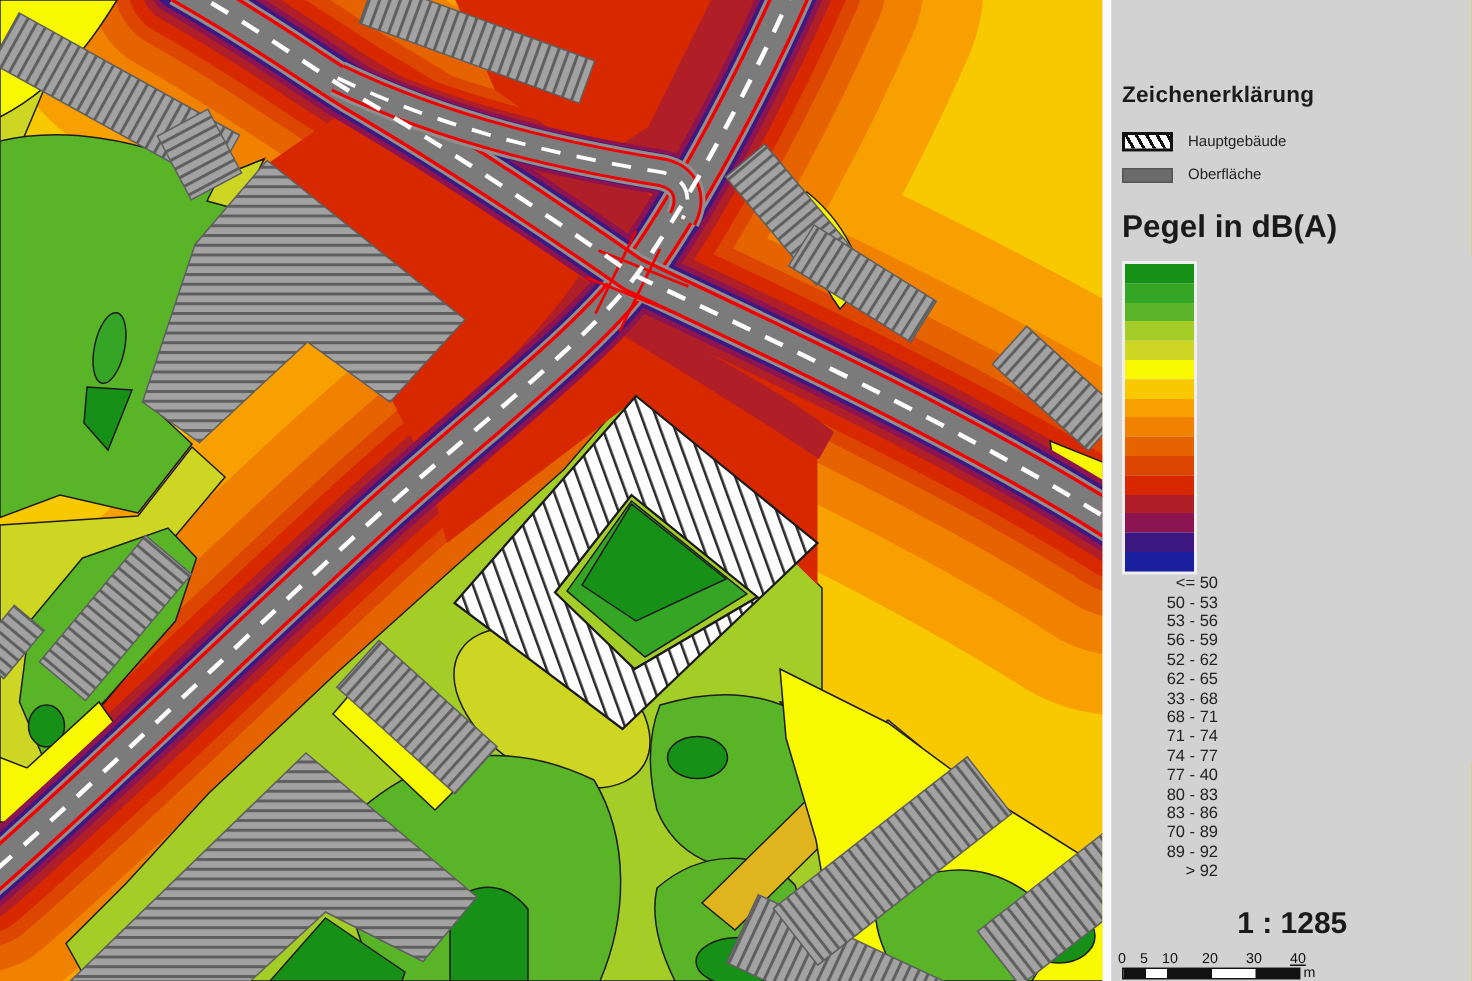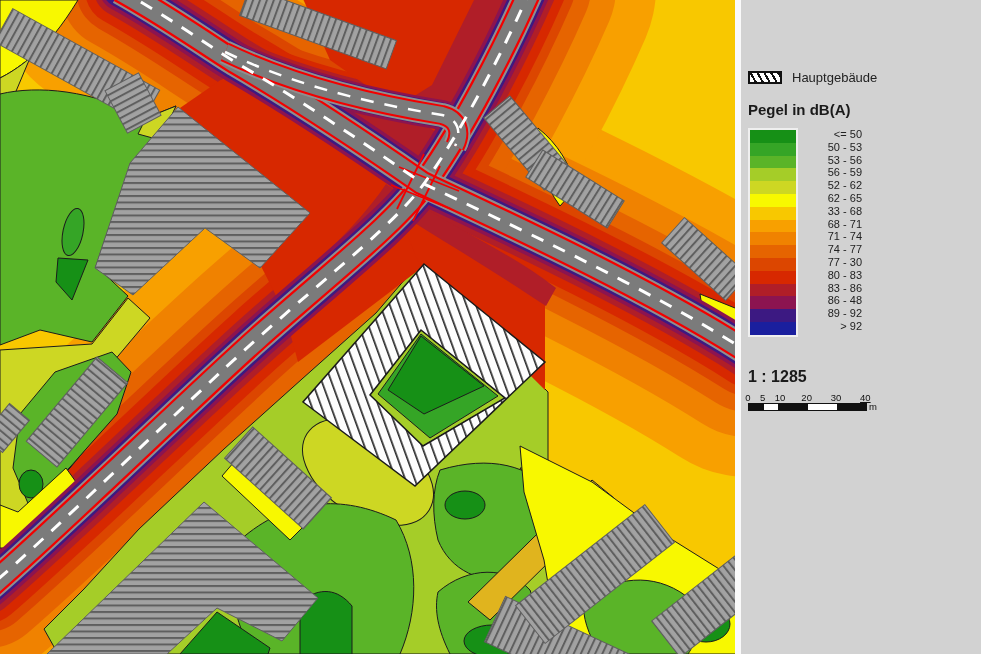--- a/index.html
+++ b/index.html
@@ -19,29 +19,29 @@
   .legend-items{margin-top:16px;}
   .legend-item{display:flex;align-items:center;margin-bottom:9px;height:13px;}
   .legend-icon{width:34px;height:13px;flex:0 0 34px;margin-right:10px;position:relative;box-sizing:border-box;}
   .ic-hatch{background:
       repeating-linear-gradient(60deg,transparent 0 4px,#111 4px 6px),#fff;
       border:2px solid #111;}
   .ic-outline{background:#f4f4f4;border:2px solid #111;}
   .ic-thinred{height:0;border-top:2px solid var(--emission_red,#f20000);}
   .ic-grayfill{background:#6b6b6b;border:1px solid #555;height:10px;}
   .ic-thickred{height:0;border-top:4px solid var(--emission_red,#f20000);}
-  .legend-label{font-size:13px;color:#222;white-space:nowrap;}
-  .levels-title{font-size:15px;font-weight:bold;margin-top:17px;}
-  .levels{display:flex;margin-top:10px;}
+  .legend-label{font-size:10px;color:#222;white-space:nowrap;}
+  .levels-title{font-size:21px;font-weight:bold;margin-top:17px;}
+  .levels{display:flex;margin-top:10px;flex-direction:column;}
   .lv-swatches{width:46px;border:2px solid #efefef;}
   .lv-swatch{width:46px;height:12.8px;}
   .lv-labels{margin-left:6px;}
   .lv-label{height:12.8px;line-height:12.8px;font-size:11px;color:#222;
     width:58px;text-align:right;white-space:pre;}
-  .map-scale{font-size:16px;font-weight:bold;margin-top:31px;}
+  .map-scale{font-size:20px;font-weight:bold;margin-top:17px;text-align:center;}
   .scalebar{position:relative;margin-top:6px;height:22px;width:140px;}
   .sb-ticks{position:relative;height:11px;}
   .sb-tick{position:absolute;top:0;font-size:9.5px;color:#111;transform:translateX(-50%);}
   .sb-bar{position:absolute;left:0;top:11px;width:117px;height:6px;border:1px solid #111;background:#fff;}
   .sb-seg{position:absolute;top:0;height:6px;background:#111;}
   .sb-unit{position:absolute;top:9px;left:121px;font-size:9.5px;color:#111;}
 </style>
 </head>
 <body>
 
@@ -211,24 +211,29 @@
   </g>
 
   <path fill-rule="evenodd" d="M424,264 L545,362 L415,486 L303,402 Z M421,330 L505,398 L423,446 L370,395 Z" fill="url(#hatchW)" stroke="#1b1b1b" stroke-width="1.5"></path>
 </svg>
 </div>
 
 <div class="divider"></div>
 
 <div class="panel">
   <div class="panel-inner">
+    <div class="legend-title">Zeichenerklärung</div>
     <div class="legend-items">
         <div class="legend-item">
           <span class="legend-icon ic-hatch"></span>
           <span class="legend-label">Hauptgebäude</span>
+        </div>
+        <div class="legend-item">
+          <span class="legend-icon ic-grayfill"></span>
+          <span class="legend-label">Oberfläche</span>
         </div>
       </div>
     <div class="levels-title">Pegel in dB(A)</div>
     <div class="levels">
       <div class="lv-swatches">
           <div class="lv-swatch" style="background: rgb(22, 144, 22);"></div>
           <div class="lv-swatch" style="background: rgb(53, 165, 38);"></div>
           <div class="lv-swatch" style="background: rgb(90, 180, 40);"></div>
           <div class="lv-swatch" style="background: rgb(165, 205, 40);"></div>
           <div class="lv-swatch" style="background: rgb(205, 215, 35);"></div>
@@ -248,24 +253,24 @@
           <div class="lv-label">&lt;= 50</div>
           <div class="lv-label">50 - 53</div>
           <div class="lv-label">53 - 56</div>
           <div class="lv-label">56 - 59</div>
           <div class="lv-label">52 - 62</div>
           <div class="lv-label">62 - 65</div>
           <div class="lv-label">33 - 68</div>
           <div class="lv-label">68 - 71</div>
           <div class="lv-label">71 - 74</div>
           <div class="lv-label">74 - 77</div>
-          <div class="lv-label">77 - 30</div>
+          <div class="lv-label">77 - 40</div>
           <div class="lv-label">80 - 83</div>
           <div class="lv-label">83 - 86</div>
-          <div class="lv-label">86 - 48</div>
+          <div class="lv-label">70 - 89</div>
           <div class="lv-label">89 - 92</div>
           <div class="lv-label">&gt; 92</div>
         </div>
     </div>
     <div class="map-scale">1 : 1285</div>
     <div class="scalebar">
       <div class="sb-ticks">
           <span class="sb-tick" style="left: 0px;">0</span>
           <span class="sb-tick" style="left: 14.6665px;">5</span>
           <span class="sb-tick" style="left: 32px;">10</span>

